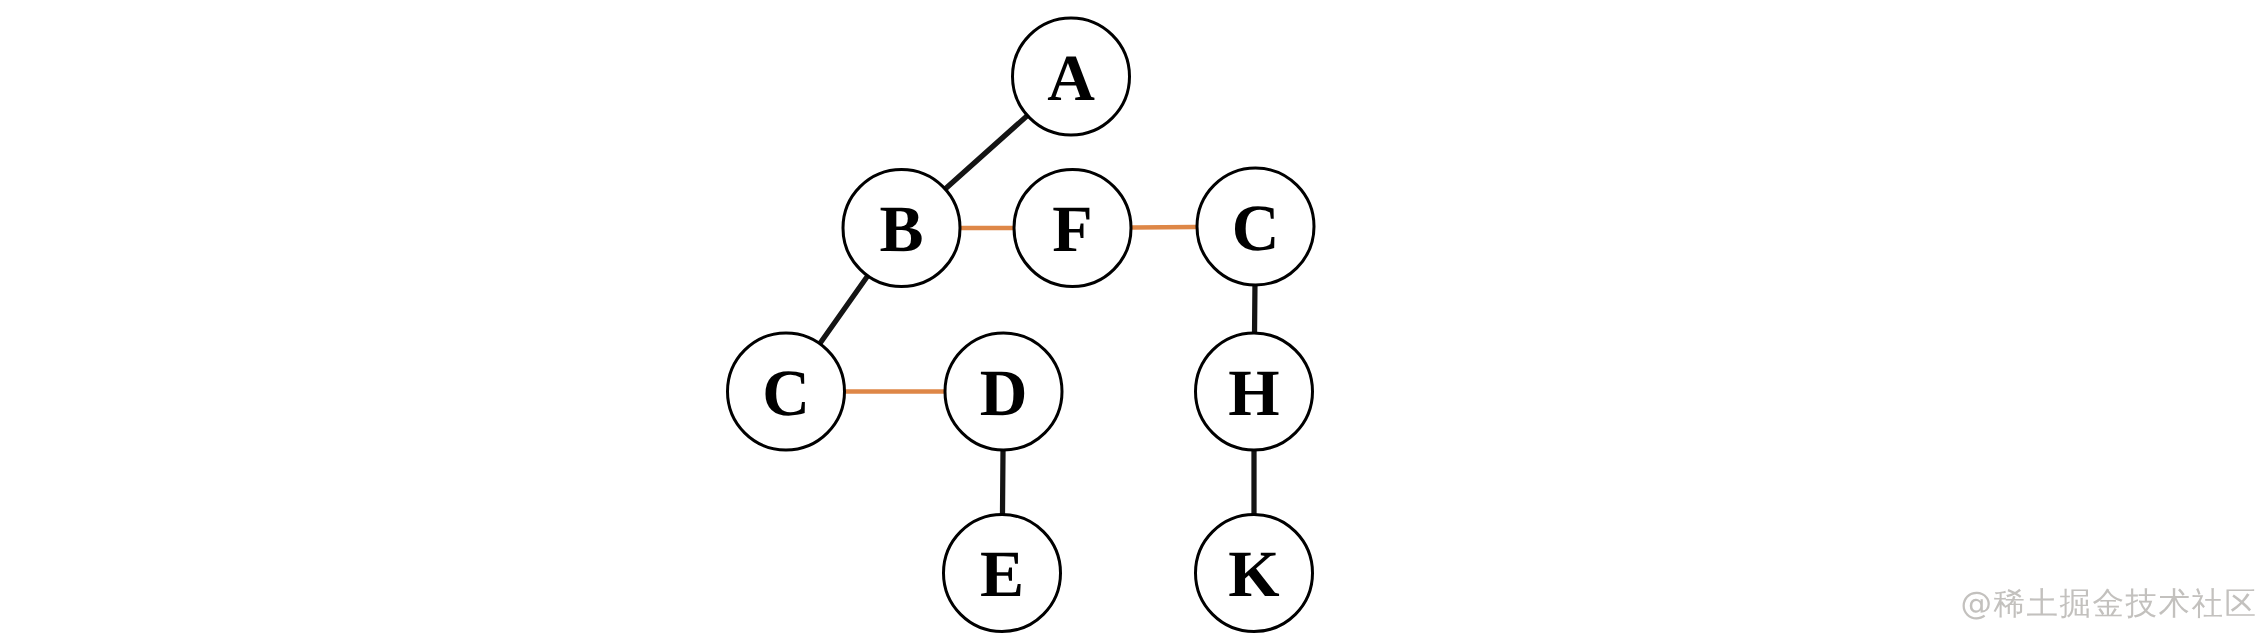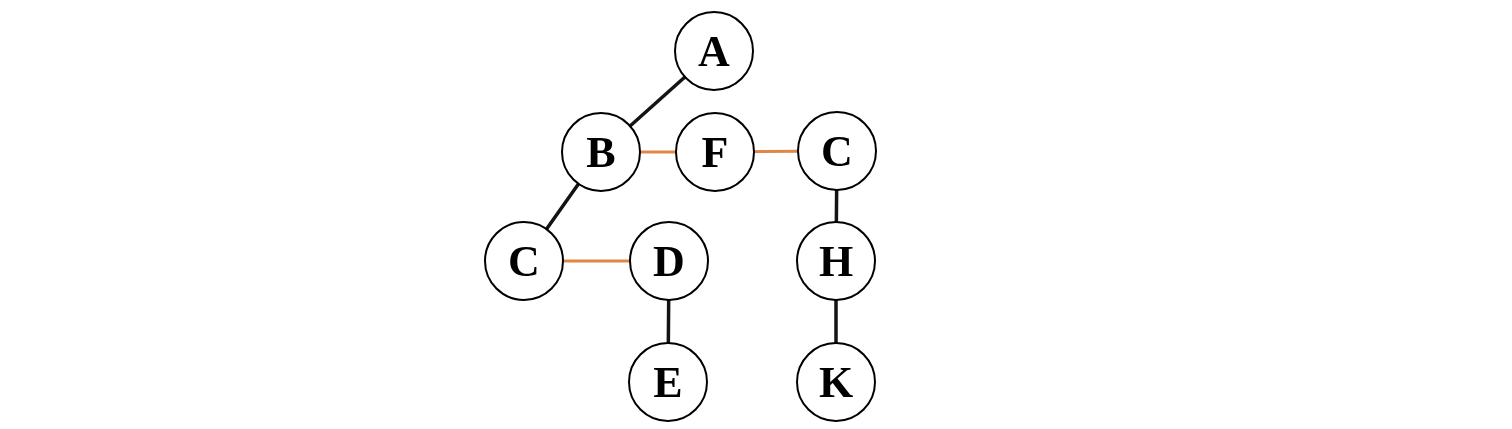--- a/index.html
+++ b/index.html
@@ -61,13 +61,14 @@
       <text x="524" y="261" dy="0.35em" text-anchor="middle" fill="#000000" class="node-label">C</text>
       <circle cx="669" cy="261" r="39" fill="#ffffff" stroke="#000000" stroke-width="2"></circle>
       <text x="669" y="261" dy="0.35em" text-anchor="middle" fill="#000000" class="node-label">D</text>
       <circle cx="836" cy="261" r="39" fill="#ffffff" stroke="#000000" stroke-width="2"></circle>
       <text x="836" y="261" dy="0.35em" text-anchor="middle" fill="#000000" class="node-label">H</text>
       <circle cx="668" cy="382" r="39" fill="#ffffff" stroke="#000000" stroke-width="2"></circle>
       <text x="668" y="382" dy="0.35em" text-anchor="middle" fill="#000000" class="node-label">E</text>
       <circle cx="836" cy="382" r="39" fill="#ffffff" stroke="#000000" stroke-width="2"></circle>
       <text x="836" y="382" dy="0.35em" text-anchor="middle" fill="#000000" class="node-label">K</text>
     </svg>
+  <div class="watermark" style="color: rgb(195, 193, 190);">@稀土掘金技术社区</div>
 </div>
 
 </body></html>

